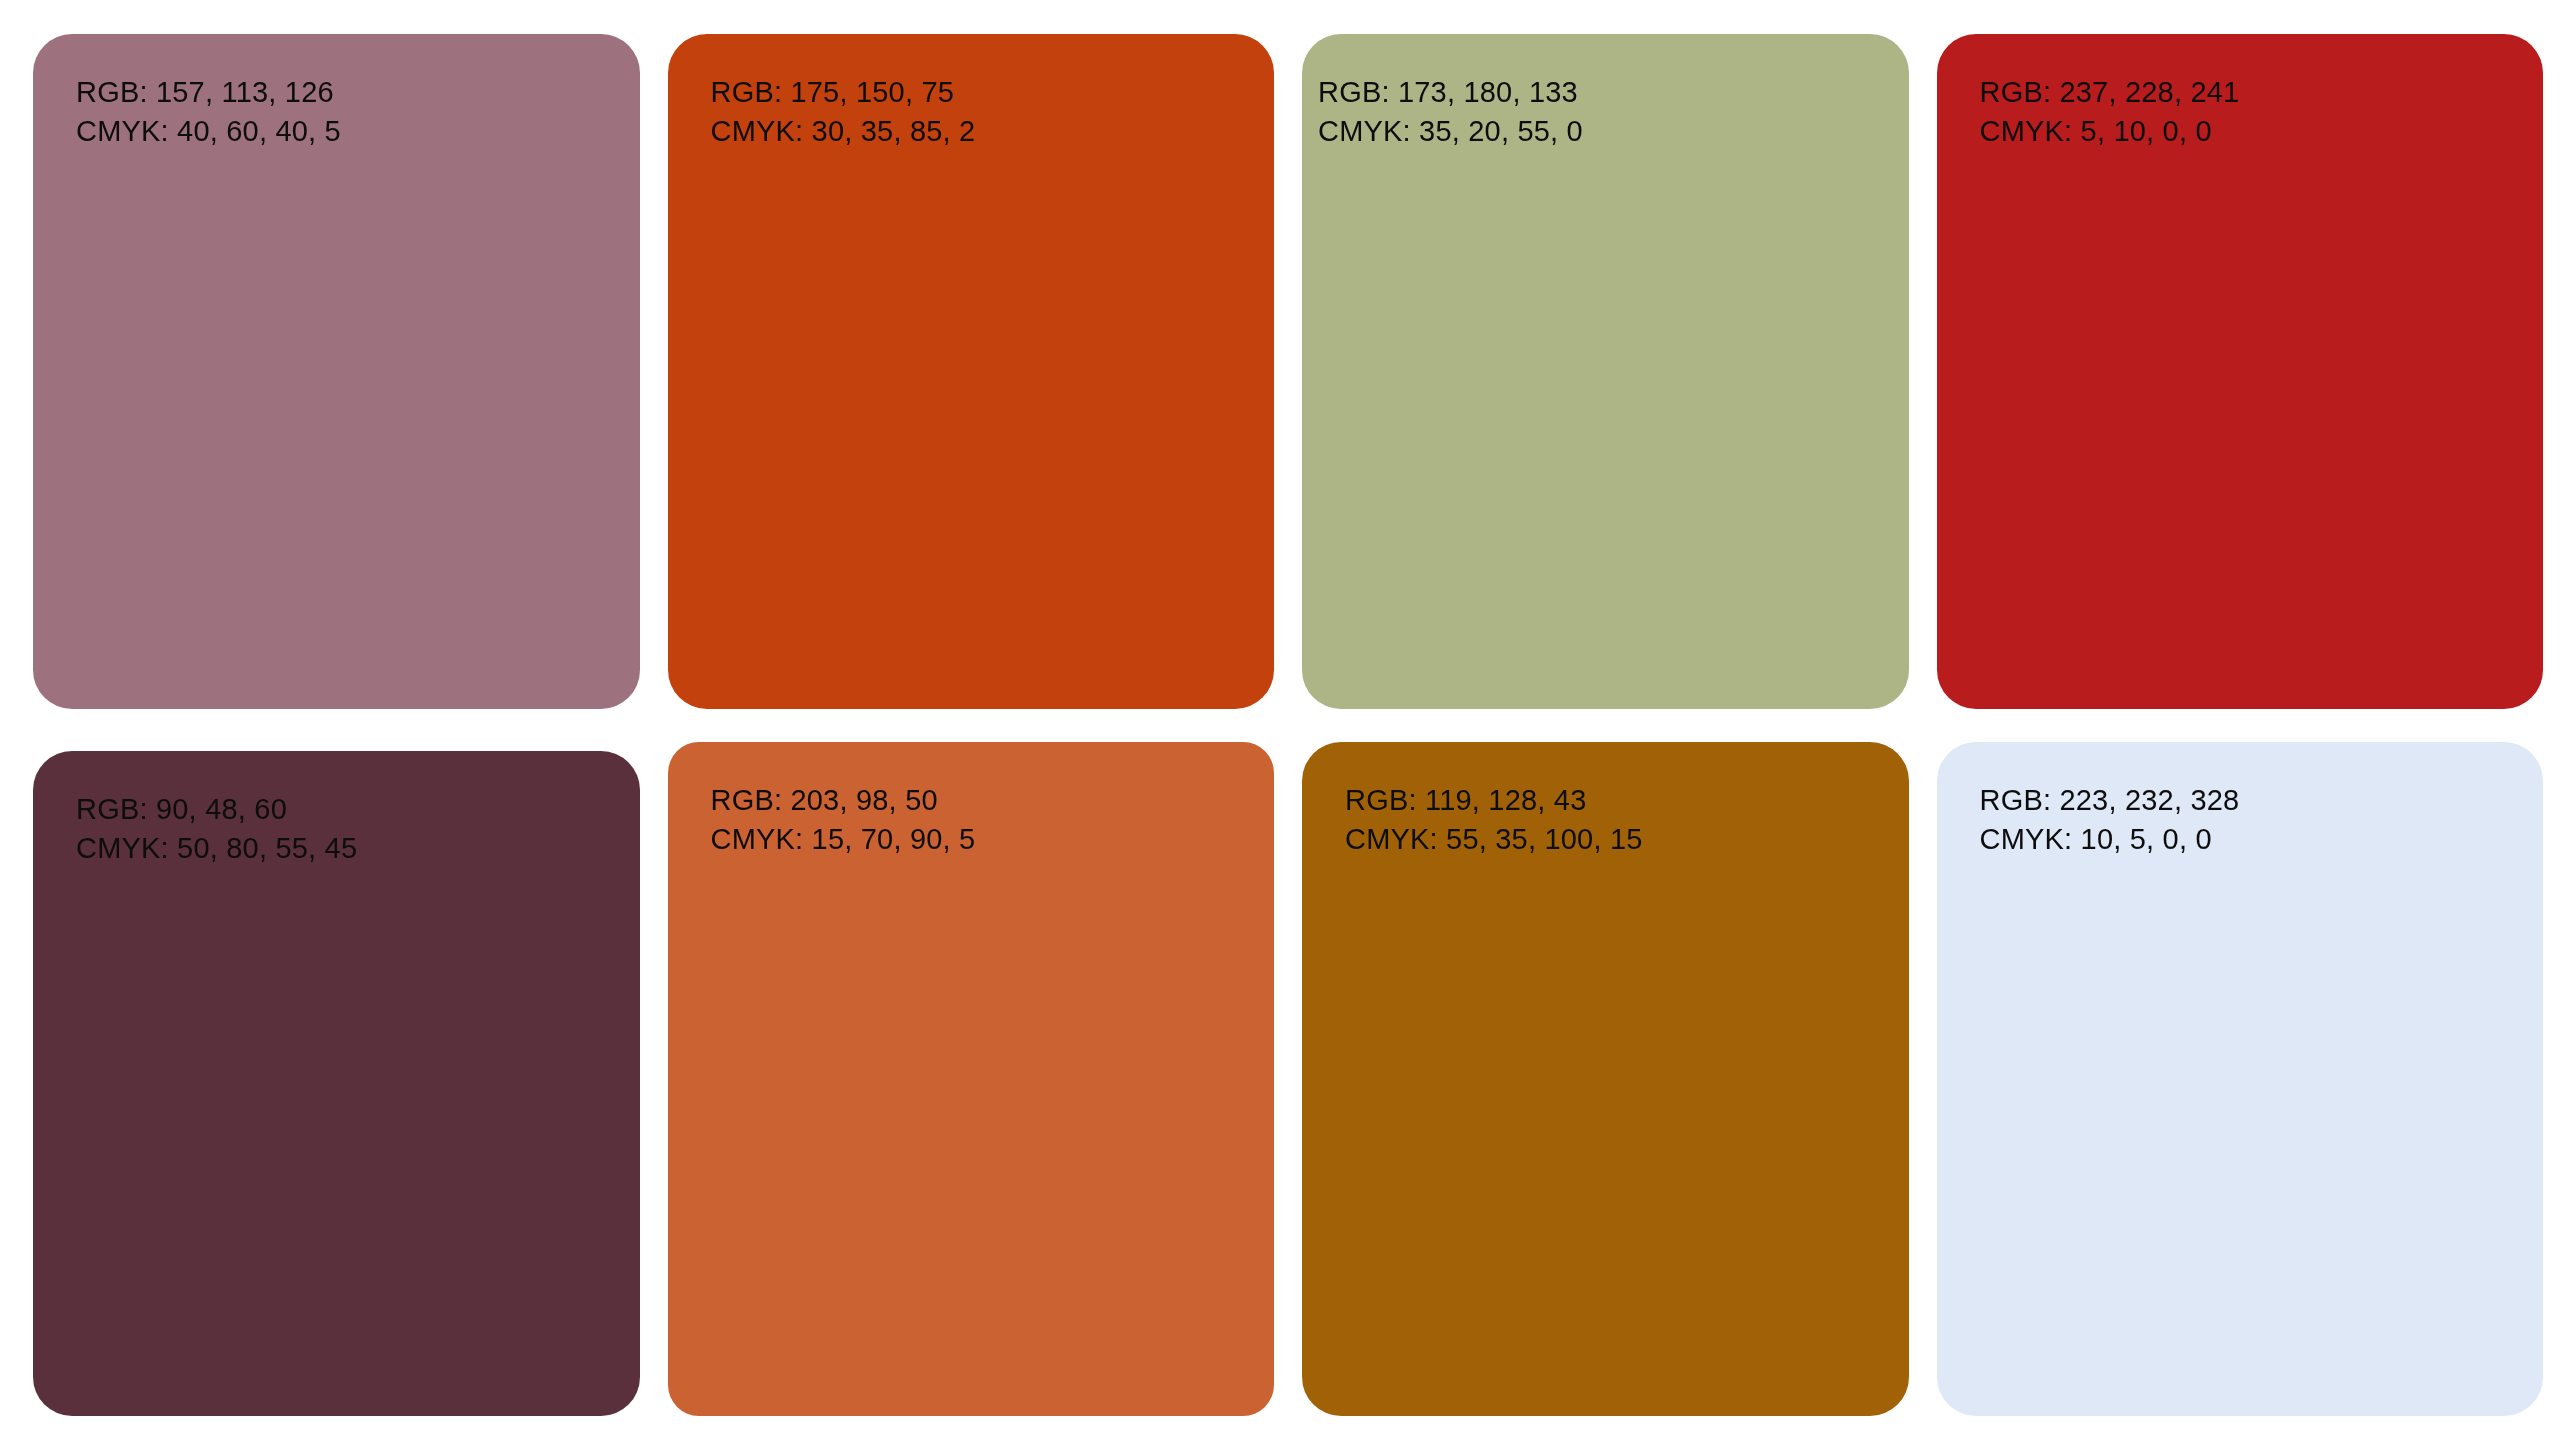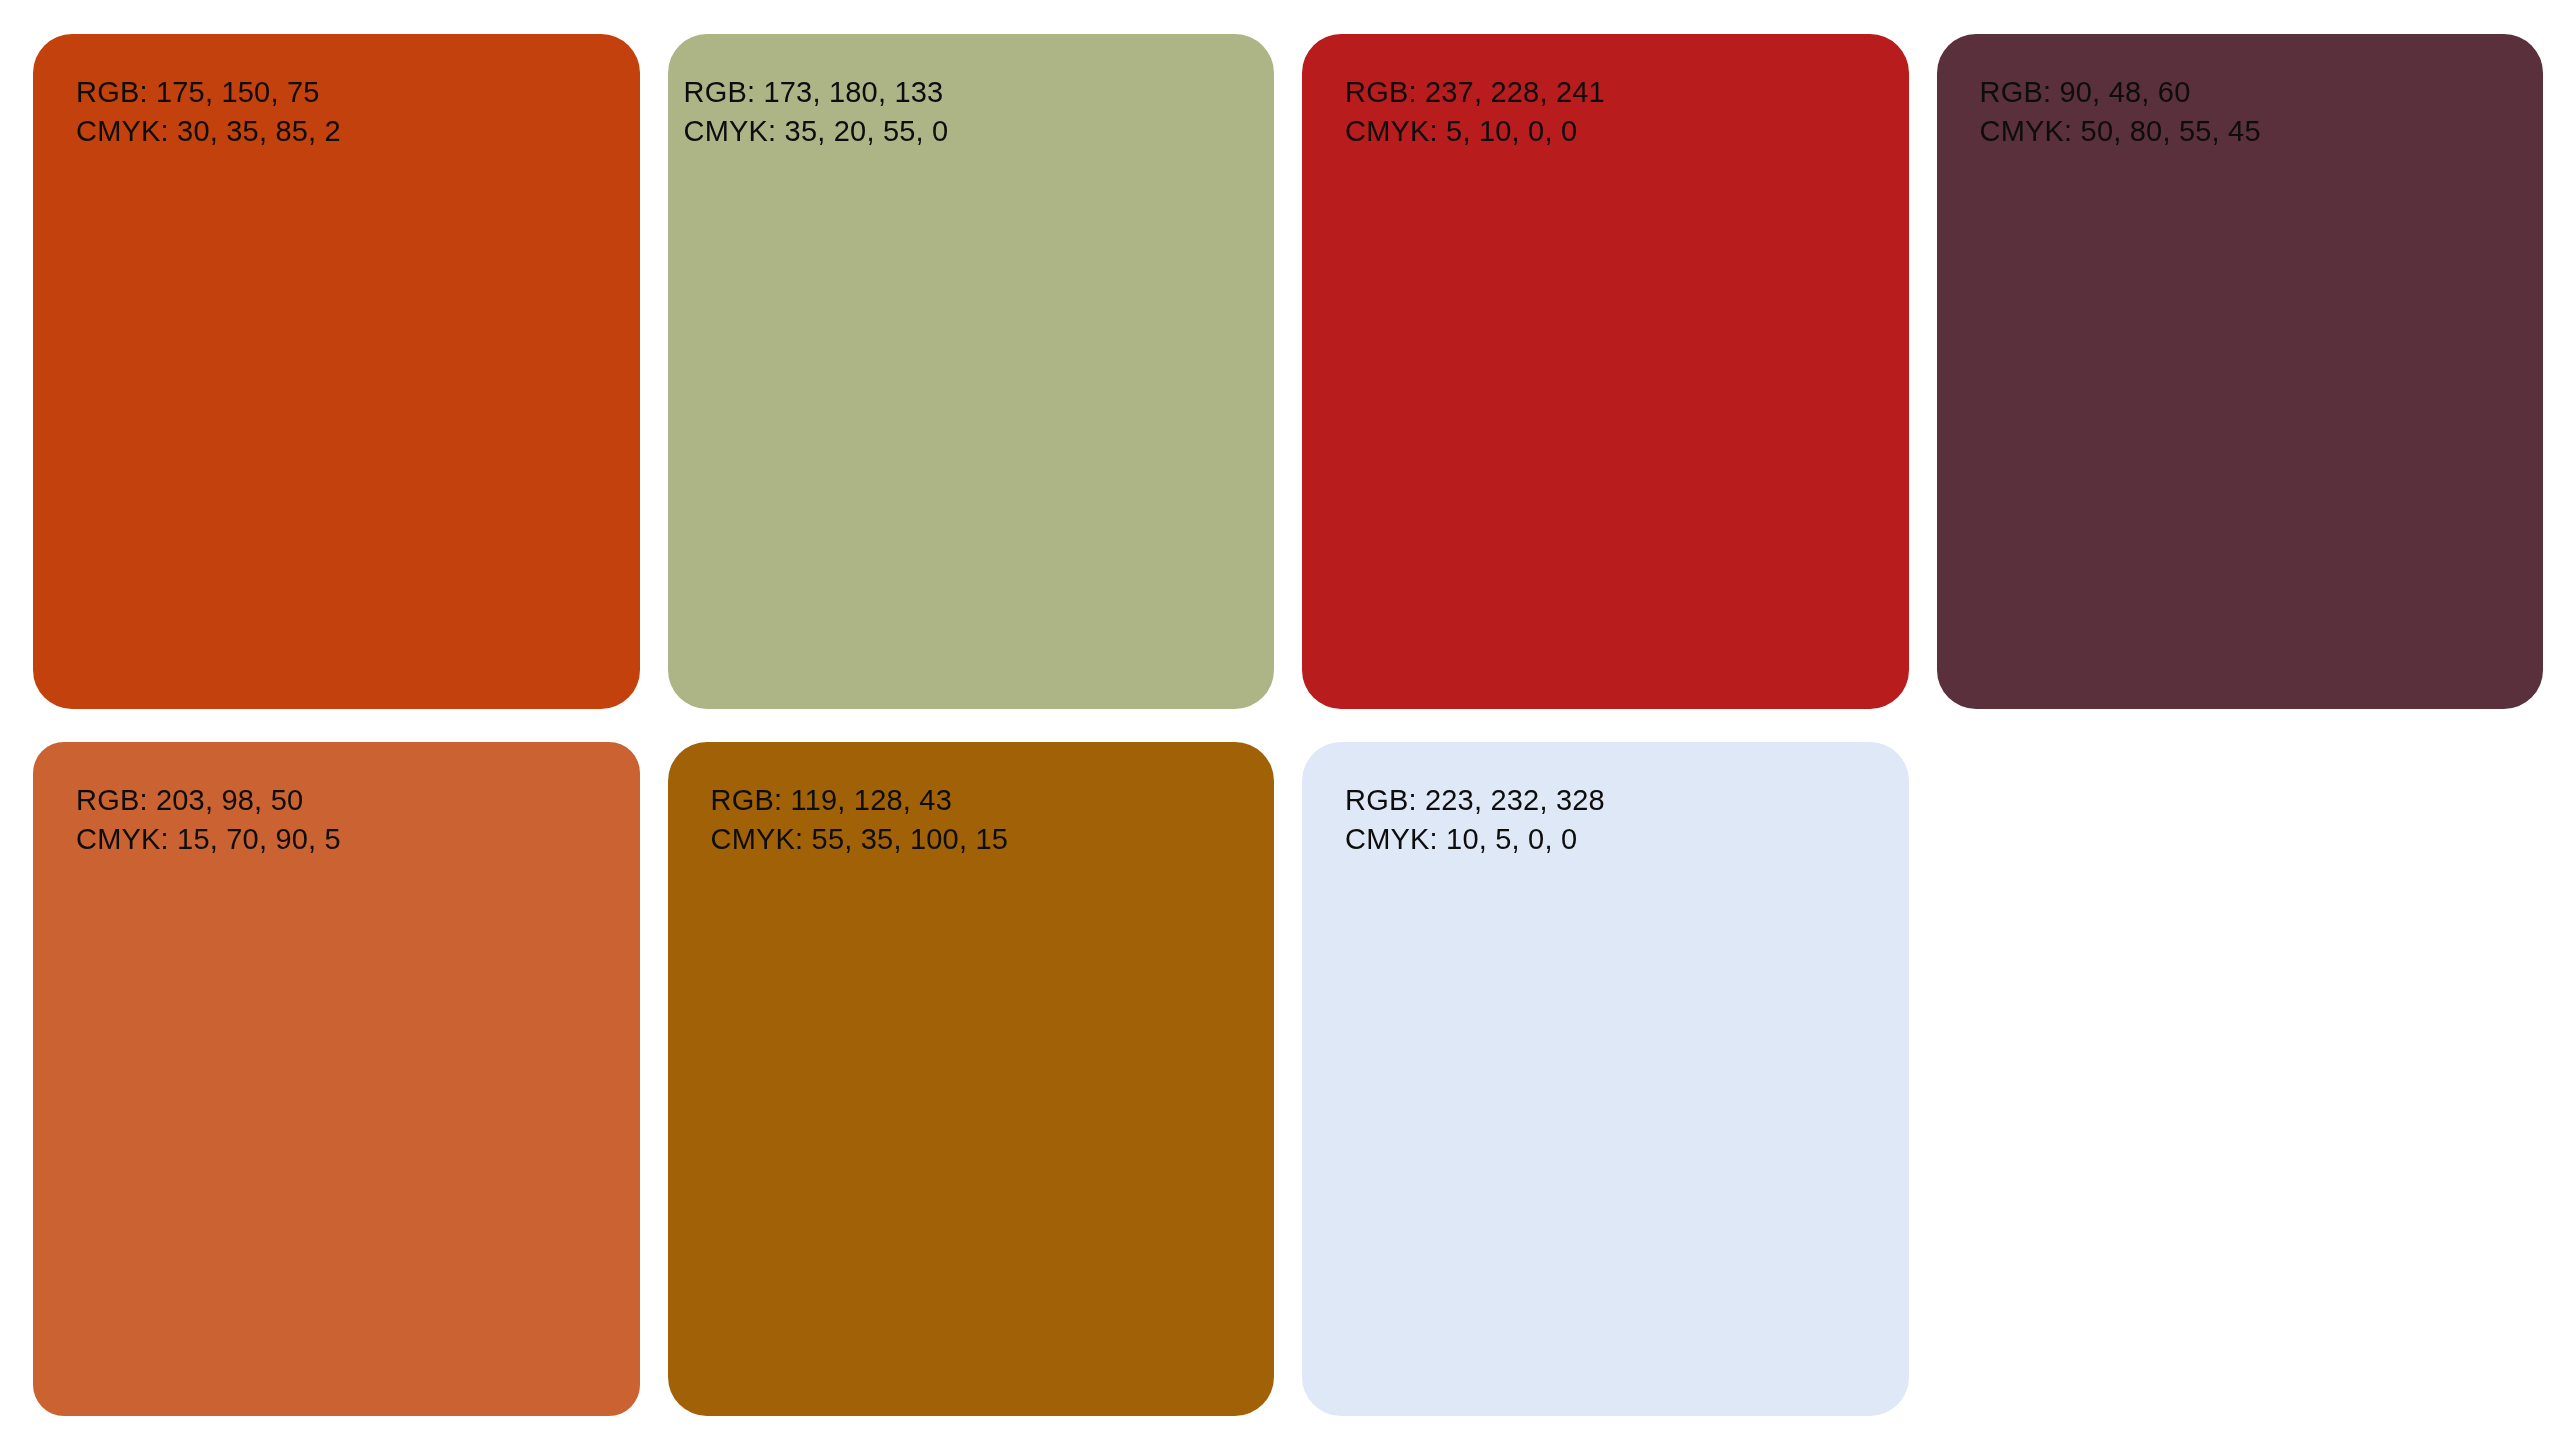--- a/index.html
+++ b/index.html
@@ -41,37 +41,41 @@
     letter-spacing: 0.2px;
     white-space: nowrap;
     font-weight: 400;
   }
 </style>
 </head>
 <body style="background-color: rgb(255, 255, 255);">
 
 <div id="palette-grid">
 
+  <div class="swatch" style="background-color: rgb(157, 113, 126);">
+    <div class="swatch-label">RGB: 157, 113, 126</div>
+    <div class="swatch-label">CMYK: 40, 60, 40, 5</div>
+  </div>
 
   <div class="swatch" style="background-color: #c2410c;">
     <div class="swatch-label">RGB: 175, 150, 75</div>
     <div class="swatch-label">CMYK: 30, 35, 85, 2</div>
   </div>
 
   <div class="swatch" style="background-color: rgb(173, 180, 133); padding-left: 16px;">
     <div class="swatch-label">RGB: 173, 180, 133</div>
     <div class="swatch-label">CMYK: 35, 20, 55, 0</div>
   </div>
 
   <div class="swatch" style="background-color: #b91c1c;">
     <div class="swatch-label">RGB: 237, 228, 241</div>
     <div class="swatch-label">CMYK: 5, 10, 0, 0</div>
   </div>
 
-  <div class="swatch" style="background-color: rgb(90, 48, 60);">
+  <div class="swatch" style="background-color: rgb(90, 48, 60); margin-top: 9px;">
     <div class="swatch-label">RGB: 90, 48, 60</div>
     <div class="swatch-label">CMYK: 50, 80, 55, 45</div>
   </div>
 
   <div class="swatch" style="background-color: rgb(203, 98, 50); border-radius: 31px;">
     <div class="swatch-label">RGB: 203, 98, 50</div>
     <div class="swatch-label">CMYK: 15, 70, 90, 5</div>
   </div>
 
   <div class="swatch" style="background-color: #a16207;">

